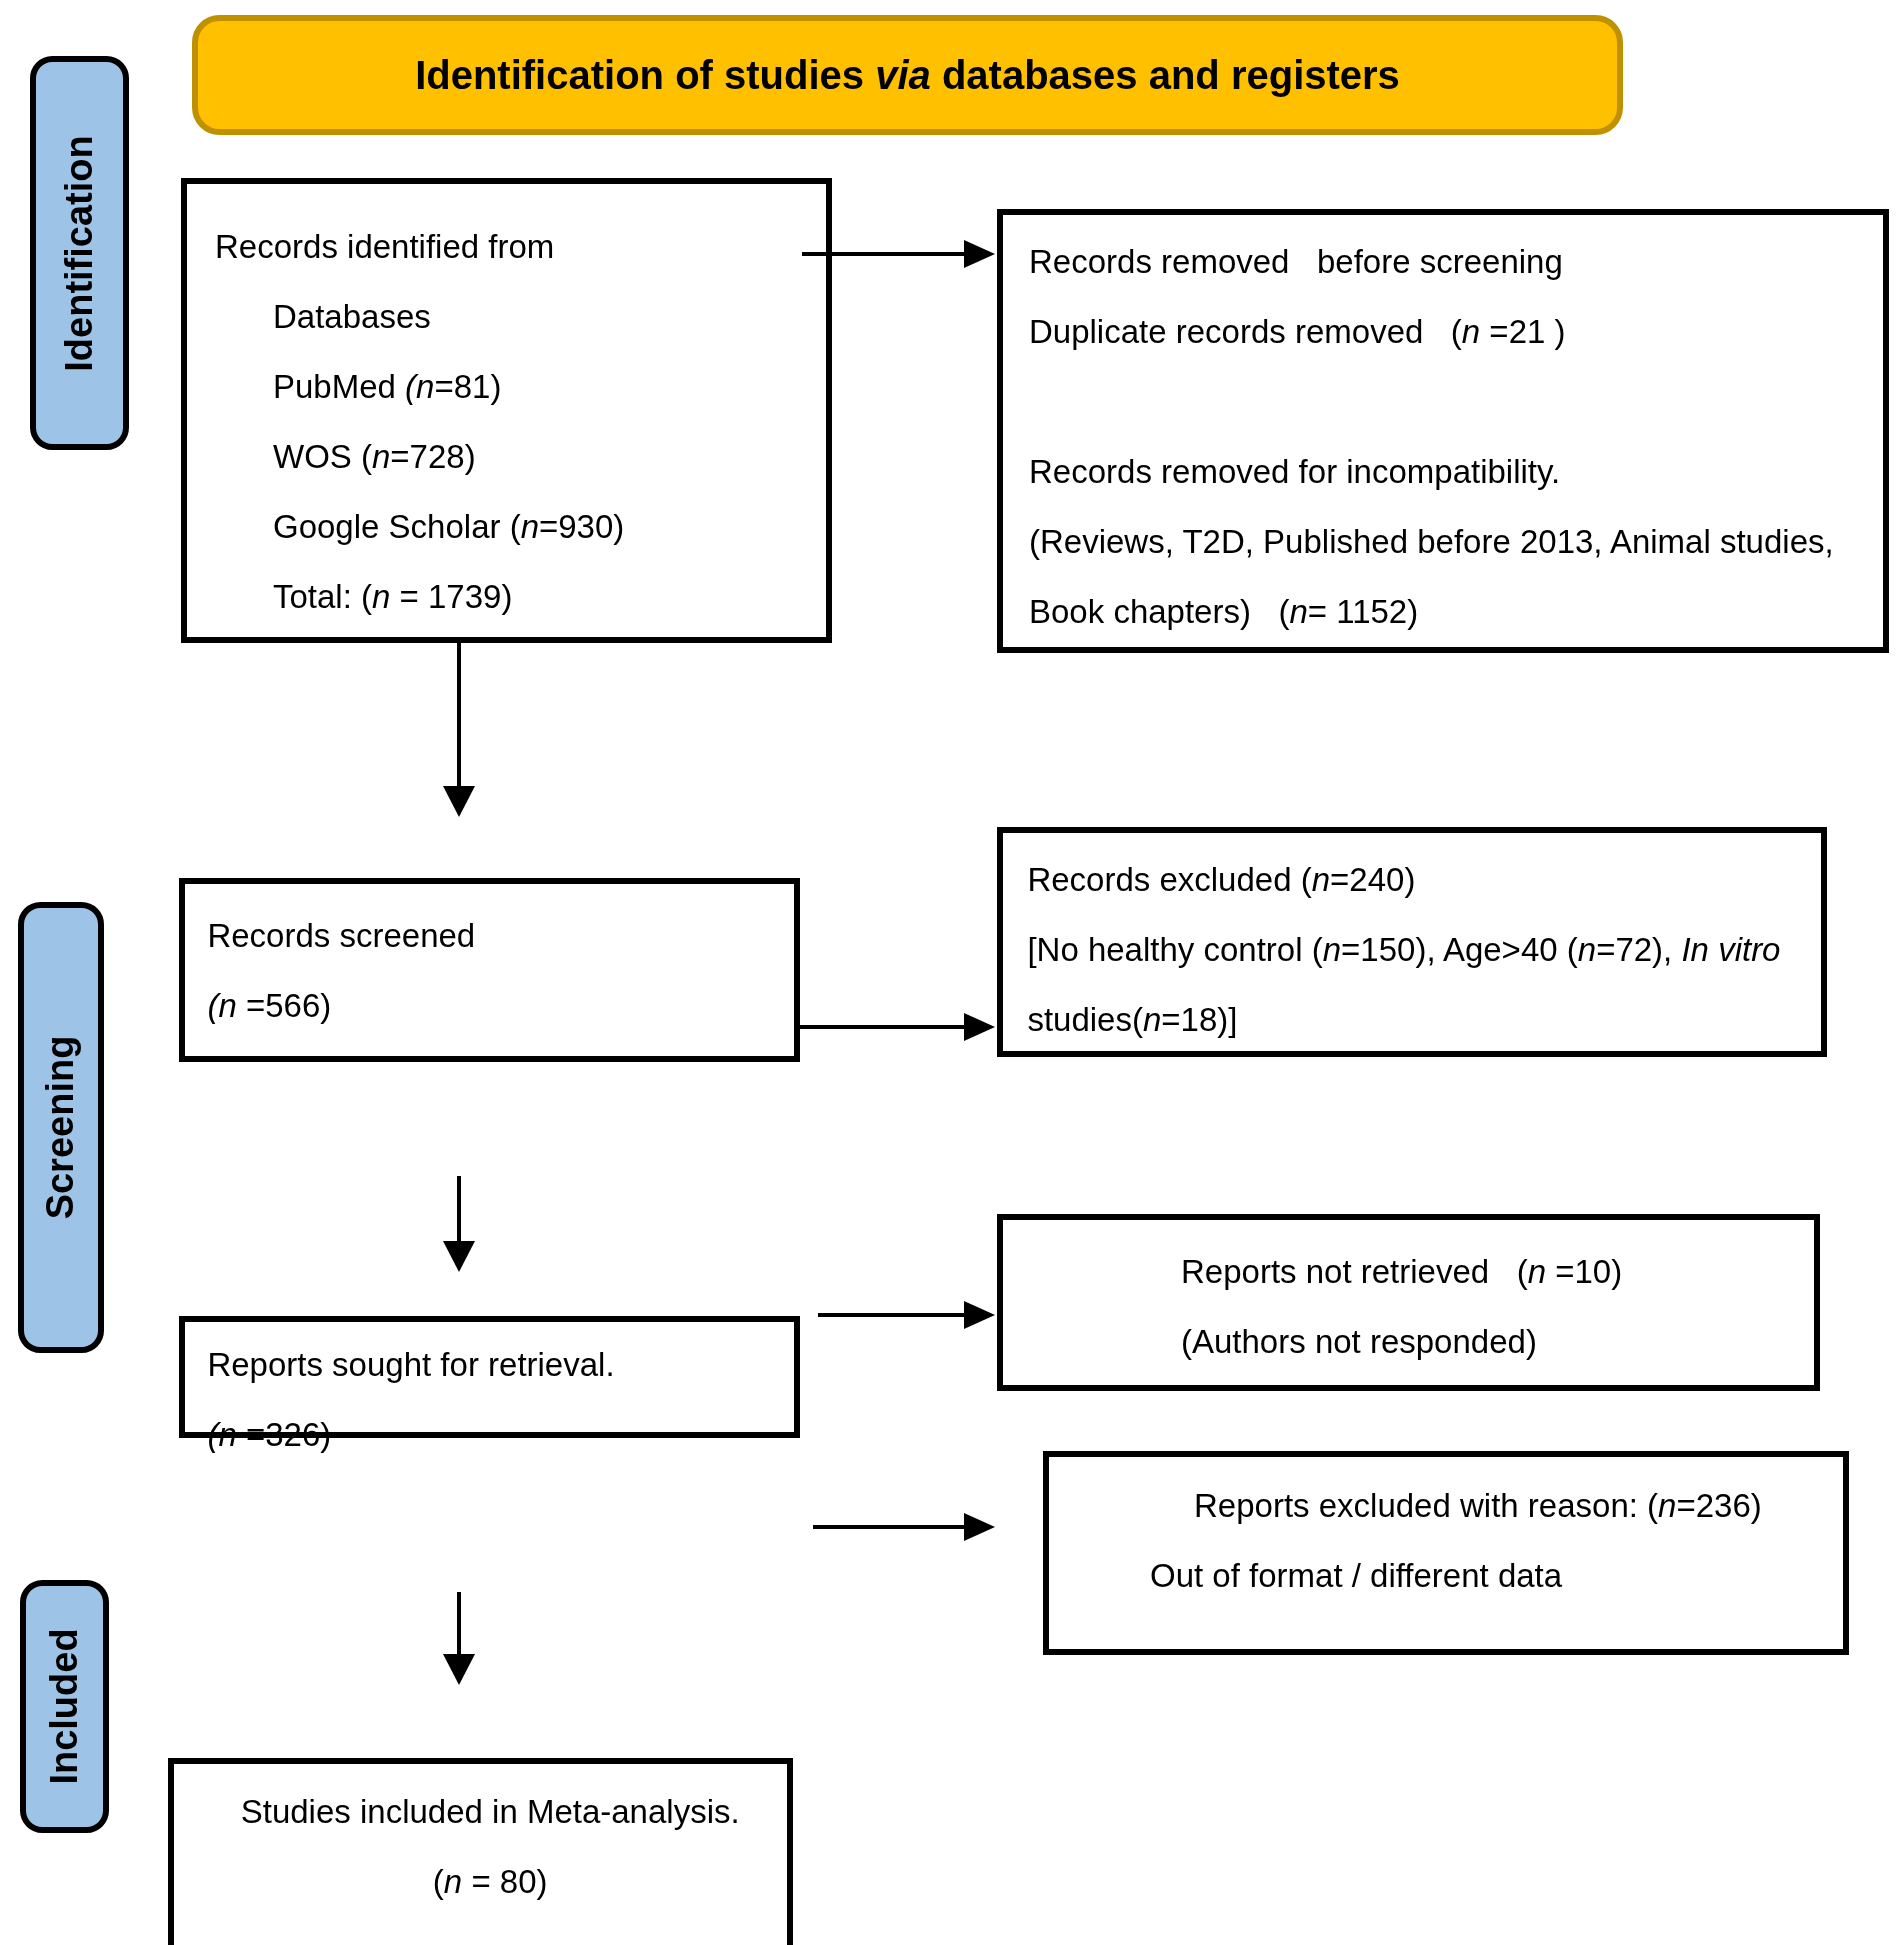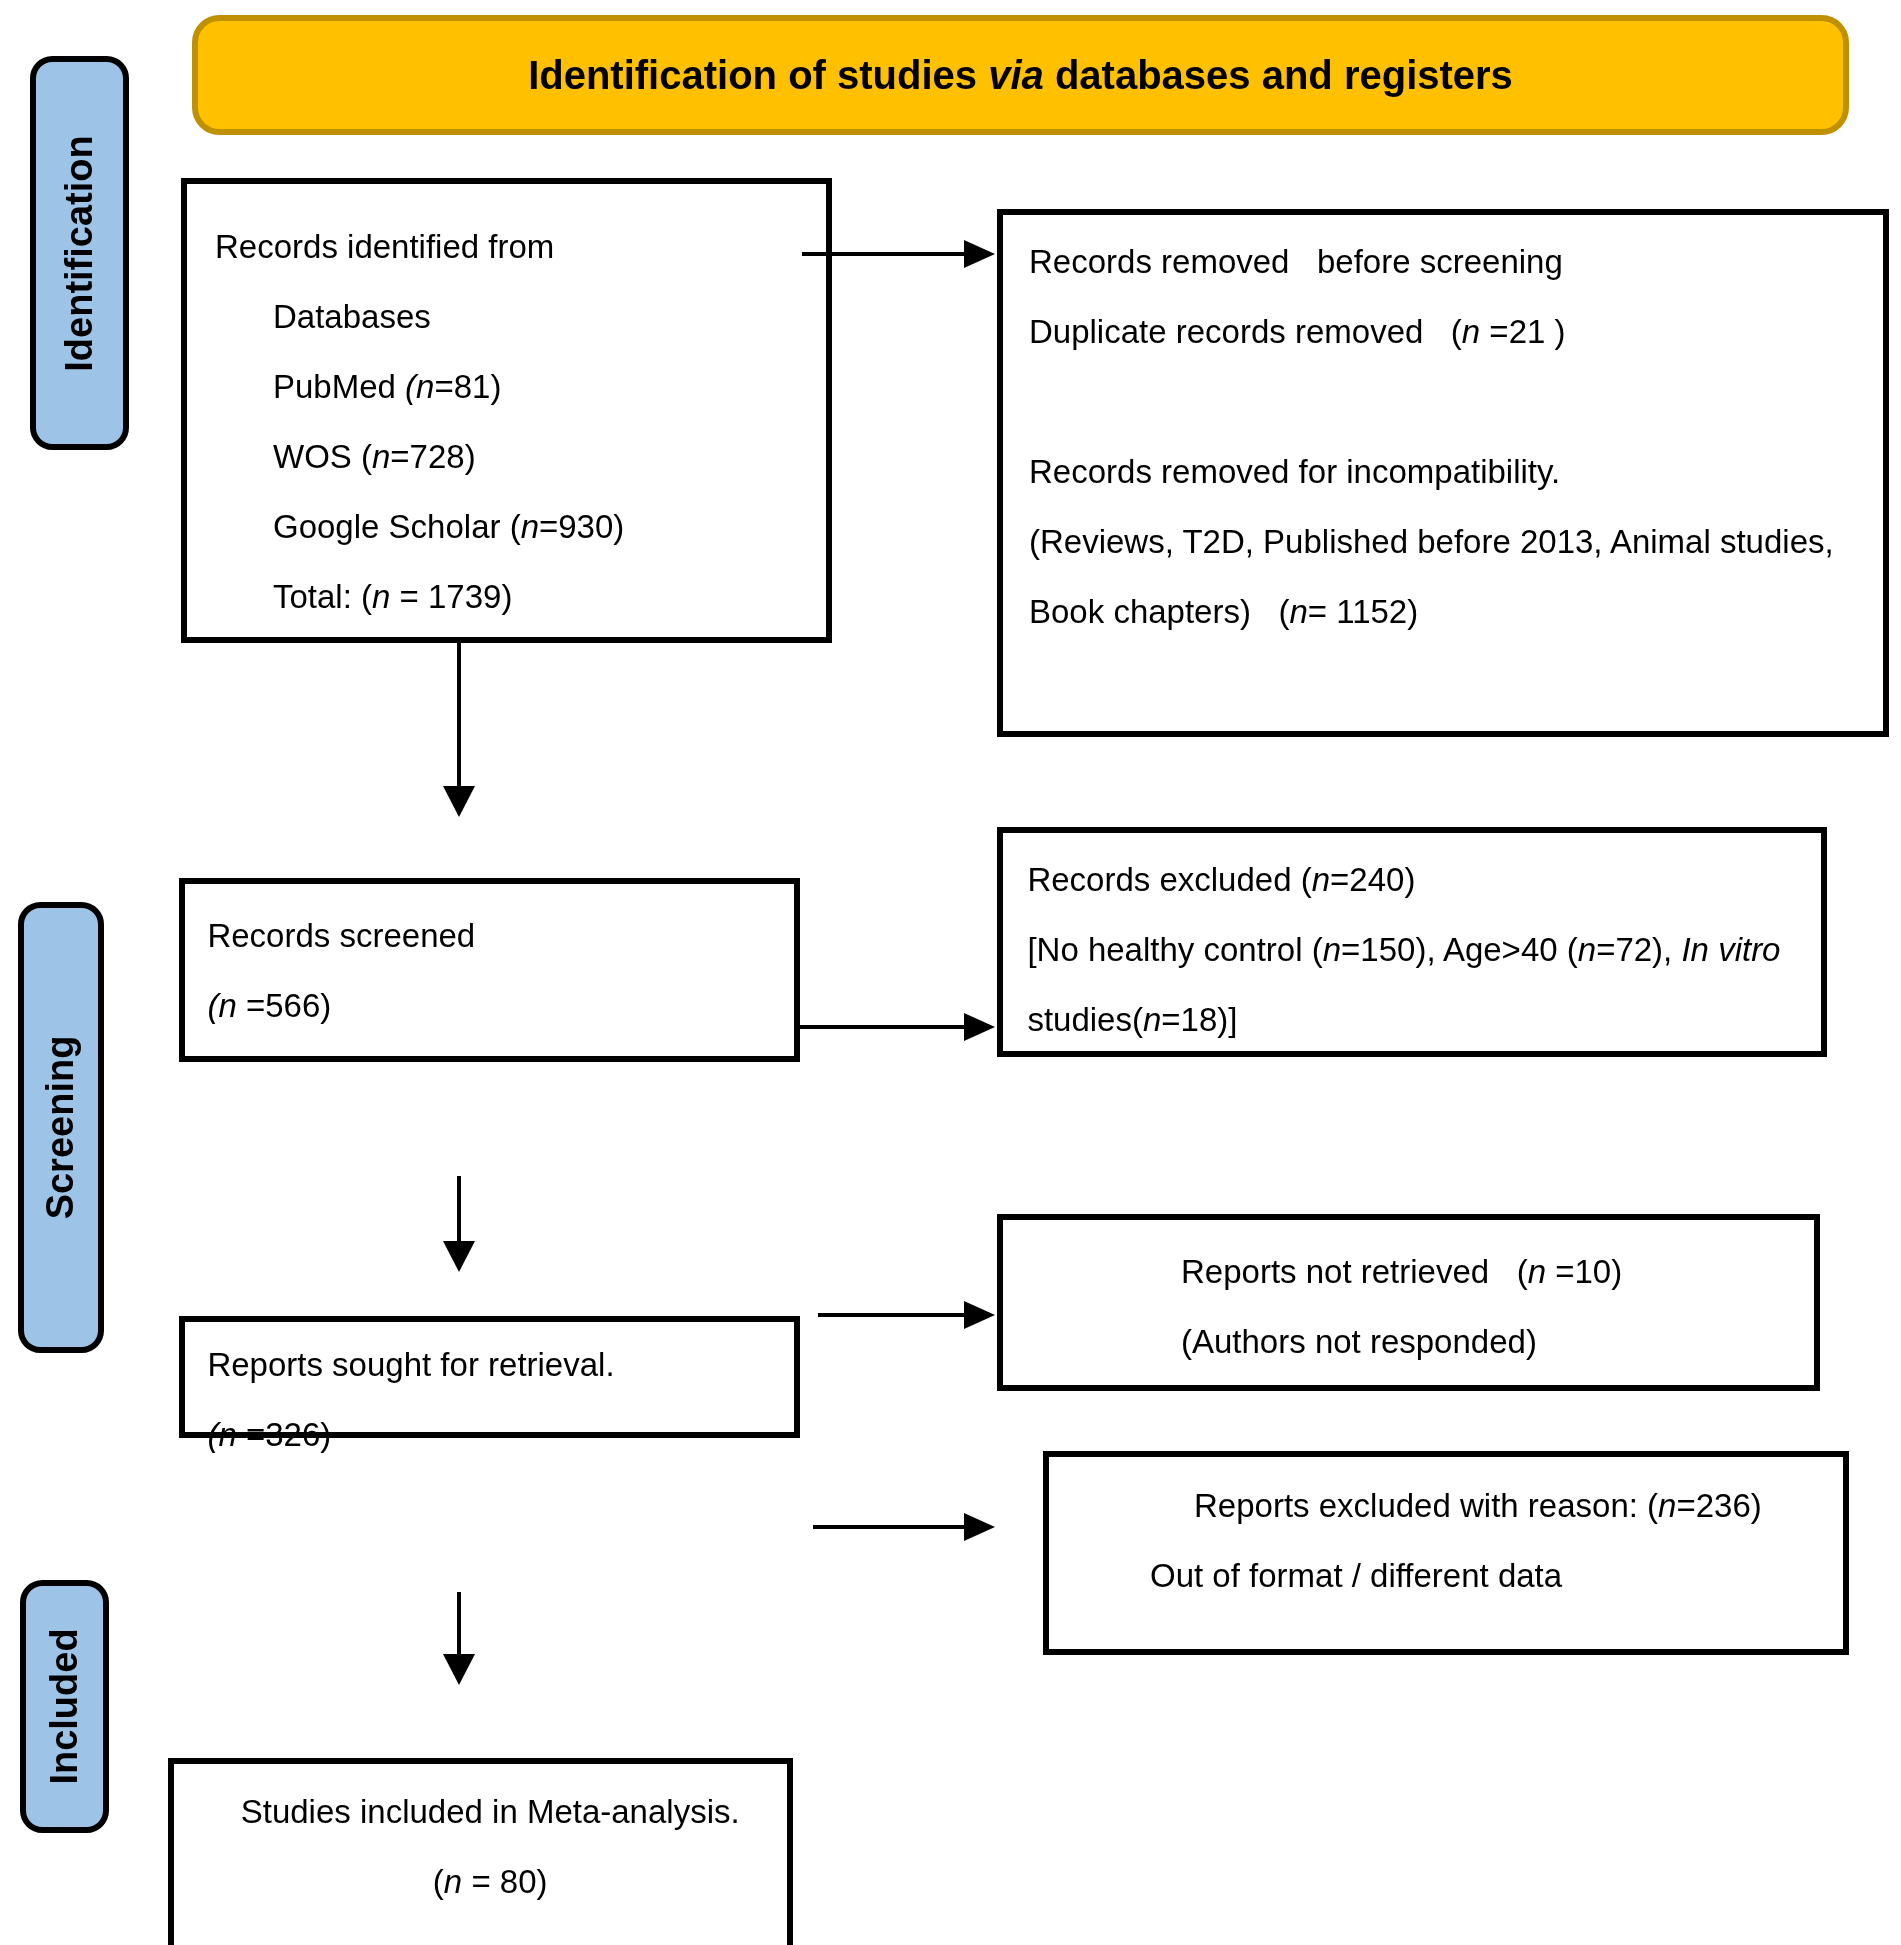--- a/index.html
+++ b/index.html
@@ -4,39 +4,39 @@
 <style>
   :root{
     --banner_bg:#FFC000; --banner_border:#BF9000;
     --sidebar_bg:#9DC3E6; --sidebar_border:#000000;
     --box_border:#000000; --text:#000000; --arrow:#000000;
   }
   html,body{margin:0;padding:0;background:#ffffff;}
   .canvas{position:relative;width:1902px;height:1946px;background:#ffffff;overflow:hidden;
           font-family:"Liberation Sans",sans-serif;color:var(--text);}
   
-  .banner{position:absolute;left:192px;top:15px;width:1657px;height:120px;box-sizing:border-box;
+  .banner{position:absolute;left:192px;top:15px;width:1431px;height:120px;box-sizing:border-box;
           background:var(--banner_bg);border:6px solid var(--banner_border);border-radius:27.4px;
           display:flex;align-items:center;justify-content:center;
           font-size:40px;font-weight:bold;white-space:pre;}
   
   .stage{position:absolute;box-sizing:border-box;background:var(--sidebar_bg);
          border:6px solid var(--sidebar_border);border-radius:22.4px;
          display:flex;align-items:center;justify-content:center;overflow:hidden;}
   .stage-text{transform:rotate(-90deg);white-space:nowrap;font-size:38px;font-weight:bold;}
   .stage-identification{left:30px;top:56px;width:99px;height:394px;}
   .stage-screening{left:17.5px;top:902px;width:86px;height:451px;}
   .stage-included{left:20px;top:1580px;width:89px;height:253px;}
   
   .fbox{position:absolute;box-sizing:border-box;background:#ffffff;border:6px solid var(--box_border);
         font-size:33px;}
   .line{line-height:70px;height:70px;white-space:pre;}
   .b1{left:181px;top:178px;width:651px;height:465px;padding:28px 5px 0 28px;}
   .b1 .indent{padding-left:58px;}
-  .b2{left:997px;top:209px;width:892px;height:528px;padding:12px 5px 0 26px;}
+  .b2{left:997px;top:209px;width:892px;height:444px;padding:12px 5px 0 26px;}
   .b3{left:179px;top:878px;width:621px;height:184px;padding:16.5px 5px 0 22.4px;}
   .b4{left:997px;top:827px;width:830px;height:230px;padding:11.5px 5px 0 24.4px;}
   .b5{left:997px;top:1214px;width:823px;height:177px;padding:16.5px 5px 0 178px;}
   .b6{left:179px;top:1316px;width:621px;height:122px;padding:8px 5px 0 22.4px;}
   .b7{left:997px;top:1451px;width:806px;height:204px;padding:14px 5px 0 0;margin-left:46px;}
   .b7 .pad1{padding-left:145px;}
   .b7 .pad2{padding-left:101px;}
   .b8{left:168px;top:1758px;width:625px;height:225px;padding:12.5px 5px 0 24.4px;text-align:center;}
   
   .hline{position:absolute;height:4px;background:var(--arrow);}

